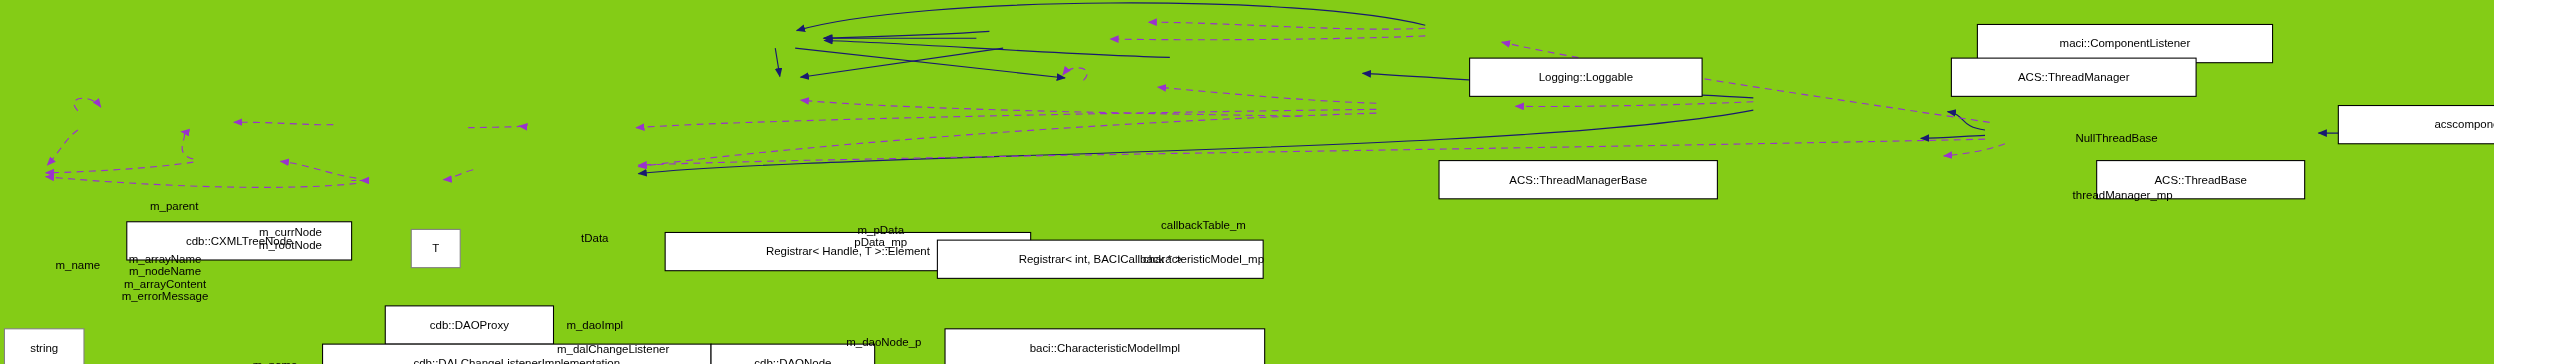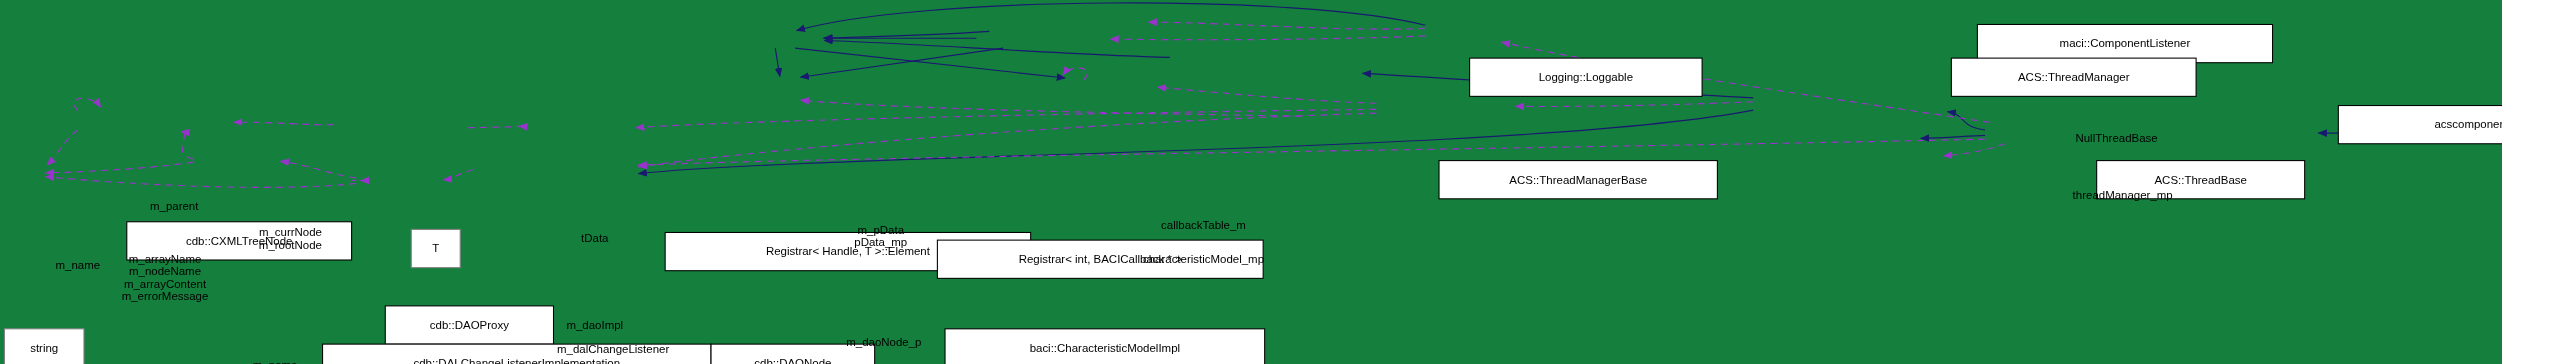--- a/index.html
+++ b/index.html
@@ -4,24 +4,23 @@
 <style>
   html, body {
     margin: 0;
     padding: 0;
     background: #ffffff;
   }
   #diagram-root {
     position: relative;
     width: 2494px;
     height: 364px;
-    background: #15803d;
+    background: #84cc16;
     font-family: "Liberation Sans", sans-serif;
     overflow: hidden;
-    padding-left: 8px;
   }
   svg#uml-canvas {
     position: absolute;
     top: 0; left: 0;
     width: 2576px;
     height: 364px;
   }
   .node-box {
     fill: #ffffff;
     stroke: #000000;

